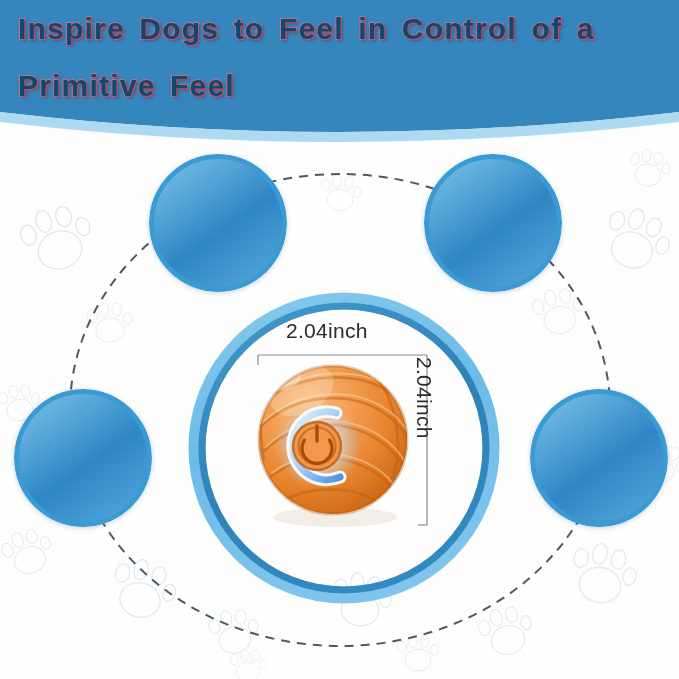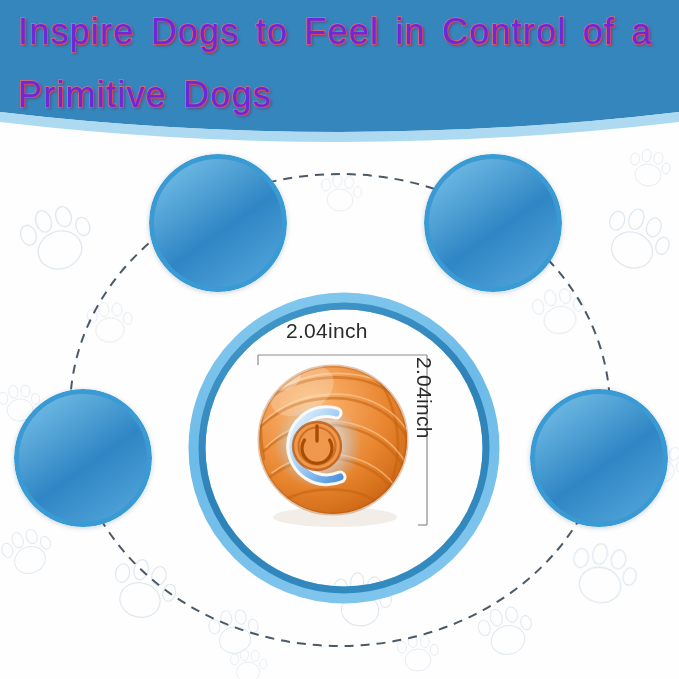--- a/index.html
+++ b/index.html
@@ -41,25 +41,25 @@
     position: absolute;
     top: 0; left: 0;
     width: 679px;
     height: 140px;
     z-index: 5;
     padding: 14px 18px 0 18px;
   }
 
   .title-line {
     font-family: "Liberation Sans", sans-serif;
-    font-size: 36px;
-    font-weight: normal;
+    font-size: 30px;
+    font-weight: bold;
     letter-spacing: 1.2px;
     word-spacing: 5px;
-    color: #6d28d9;
+    color: #0c4a6e;
     line-height: 1.0;
     margin-bottom: 27px;
     white-space: nowrap;
     -webkit-text-stroke: 1.6px #e8687f;
     paint-order: stroke fill;
     text-shadow:
        1px 1px 0 #d9455f,
        2px 2px 3px rgba(120,20,40,0.45);
   }
   .title-line.line2 { margin-bottom: 0; }
@@ -210,21 +210,21 @@
     <circle cx="160" cy="160" r="142" fill="none" stroke="url(#ringInner)" stroke-width="7" opacity="0.95"></circle>
   </svg>
 
   <svg class="header-banner" viewBox="0 0 679 150" preserveAspectRatio="none" xmlns="http://www.w3.org/2000/svg">
     <path d="M0,0 H679 V112 Q339.5,152 0,112 Z" fill="#3586bd"></path>
     <path d="M0,112 Q339.5,152 679,112 L679,122 Q339.5,162 0,122 Z" fill="#9fd2ef" opacity="0.85"></path>
   </svg>
 
   <div class="header-text-wrap">
     <div class="title-line line1">Inspire  Dogs  to  Feel  in  Control  of  a</div>
-    <div class="title-line line2">Primitive  Dogs</div>
+    <div class="title-line line2">Primitive  Feel</div>
   </div>
 
   <div class="photo-bubble bubble-tl">
     <div class="photo-inner">
       <svg viewBox="0 0 128 128" xmlns="http://www.w3.org/2000/svg">
         <defs>
           <radialGradient id="tlbg" cx="50%" cy="35%" r="75%">
             <stop offset="0%" stop-color="#eef2f5"></stop>
               <stop offset="100%" stop-color="#c9d3da"></stop>
           </radialGradient>

